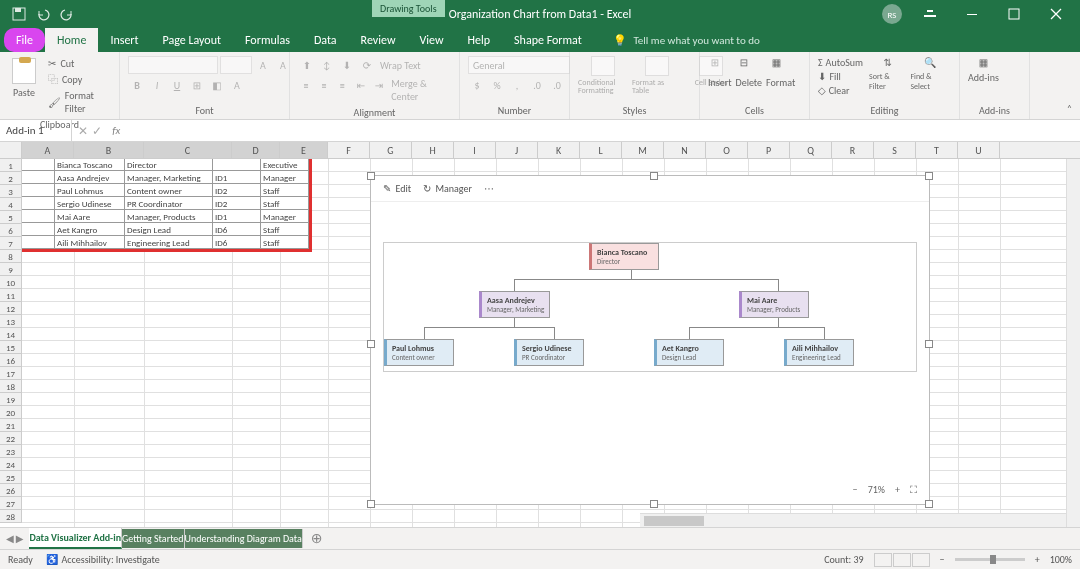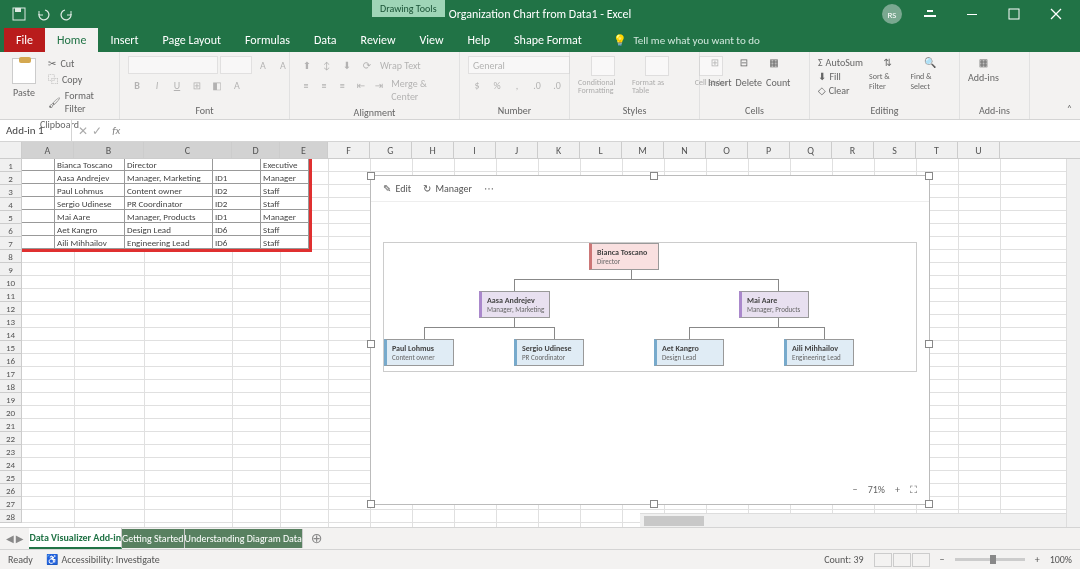--- a/index.html
+++ b/index.html
@@ -7,21 +7,21 @@
 .titlebar { height:28px; background:#217346; display:flex; align-items:center; color:#fff; position:relative; }
 .qat { display:flex; gap:2px; padding-left:8px; align-items:center; }
 .qat-btn { width:22px; height:22px; display:flex; align-items:center; justify-content:center; opacity:.85; }
 .title-center { position:absolute; left:50%; transform:translateX(-50%); display:flex; align-items:center; gap:30px; font-size:12px; }
 .drawing-tools-tab { background:#9fd5b7; color:#1a5336; padding:2px 8px; font-size:10px; position:absolute; top:0; left:372px; }
 .title-right { margin-left:auto; display:flex; align-items:center; gap:2px; padding-right:4px;text-align:center; }
 .win-btn { width:40px; height:28px; display:flex; align-items:center; justify-content:center; font-size:12px; }
 .user-badge { width:20px; height:20px; border-radius:50%; background:#7aa890; display:flex; align-items:center; justify-content:center; font-size:9px; margin-right:6px; }
 .ribbon-tabs { height:24px; background:#217346; display:flex; align-items:flex-end; padding-left:4px; font-size:12px; color:#fff; }
 .ribbon-tab { padding:5px 12px; cursor:pointer; }
-.ribbon-tab.file { background:#b91c1c; }
+.ribbon-tab.file { background:#d946ef;border-radius:10px; }
 .ribbon-tab.active { background:#f3f2f1; color:#217346; }
 .ribbon-tab.context { color:#fff; }
 .tellme { margin-left:20px; display:flex; align-items:center; gap:6px; color:#d0e7dc; font-size:11px; padding-bottom:5px; }
 .ribbon { height:68px; background:#f3f2f1; border-bottom:1px solid #d4d4d4; display:flex; font-size:10px; color:#666; }
 .ribbon-group { border-right:1px solid #e1e1e1; padding:4px 8px 2px; display:flex; flex-direction:column; justify-content:space-between; }
 .ribbon-group-label { text-align:center; font-size:10px; color:#666; padding-top:2px; }
 .rg-body { display:flex; gap:6px; align-items:flex-start; flex:1; }
 .paste-btn { display:flex; flex-direction:column; align-items:center; gap:2px; padding:2px 4px; }
 .paste-icon { width:24px; height:26px; background:#fff; border:1px solid #ccc; position:relative; }
 .paste-icon::before { content:''; position:absolute; top:-2px; left:6px; width:12px; height:6px; background:#d4a850; border-radius:2px; }
@@ -277,21 +277,21 @@
       <div class="cell-btn">
             <div class="cell-icon">⊞</div>
             <span>Insert</span>
           </div>
       <div class="cell-btn">
             <div class="cell-icon">⊟</div>
             <span>Delete</span>
           </div>
       <div class="cell-btn">
             <div class="cell-icon">▦</div>
-            <span>Count</span>
+            <span>Format</span>
           </div>
     </div>
       </div>
     <div class="ribbon-group-label">Cells</div>
   </div>
   <div class="ribbon-group" style="width:150px">
     <div class="rg-body">
       <div class="editing-col">
         <div class="edit-row">
             <span>Σ</span>

